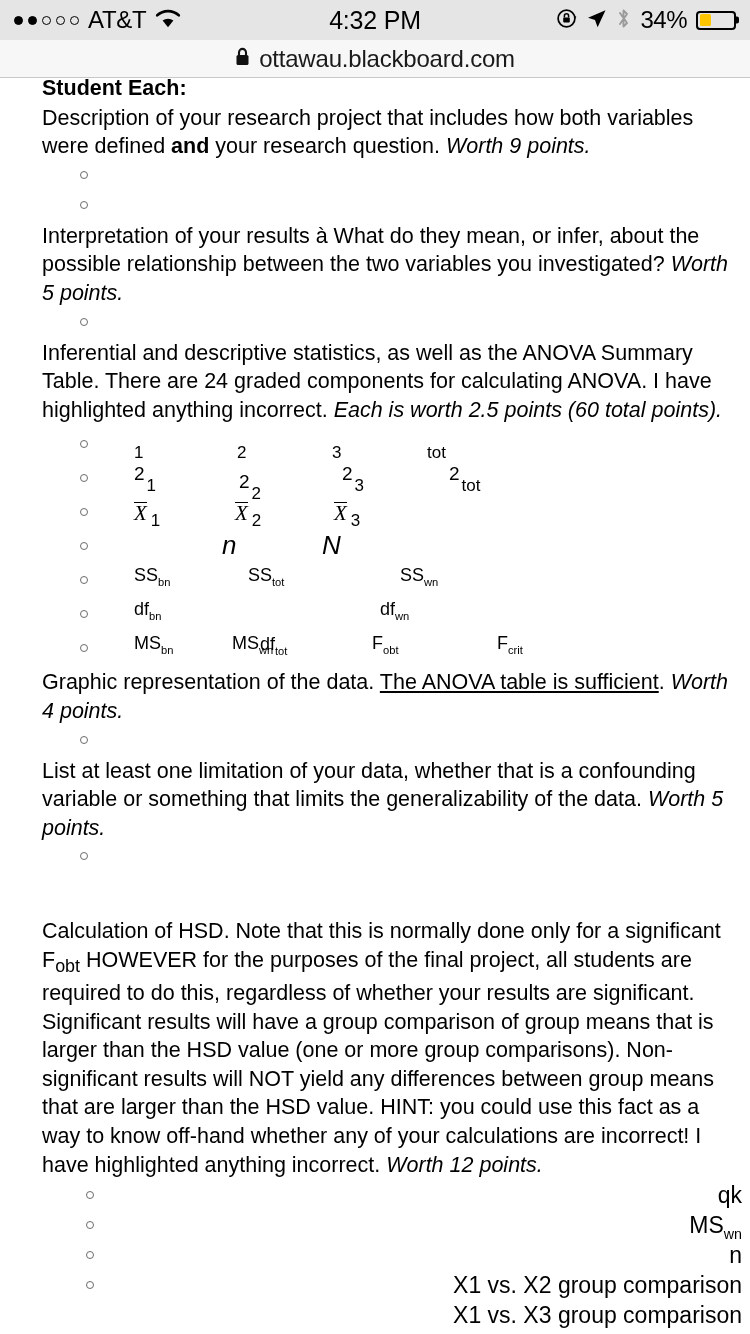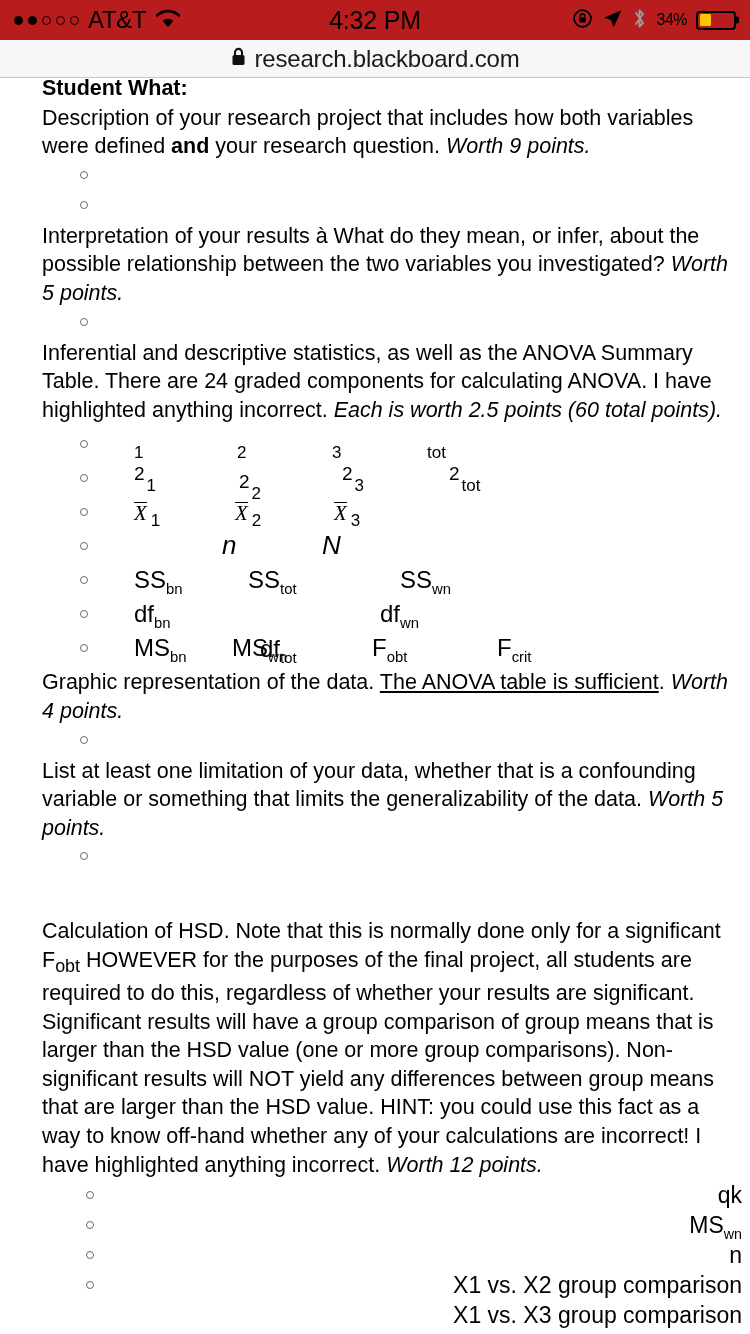--- a/index.html
+++ b/index.html
@@ -8,35 +8,35 @@
     background: #ffffff;
     font-family: "Liberation Sans", sans-serif;
     -webkit-font-smoothing: antialiased;
   }
   #page { position: relative; width: 750px; height: 1334px; overflow: hidden; background:#fff; }
 
   
   .statusbar {
     position: relative;
     height: 40px;
-    background: #b91c1c;
+    background: #e5e5e5;
     display: flex; align-items: center;
     padding: 8px 14px;
     box-sizing: border-box;
   }
   .sb-left { display: flex; align-items: center; gap: 9px; flex: 1 1 0; }
   .sb-center { display:flex; align-items:center; justify-content:center; flex: 0 0 auto; }
   .sb-right { display: flex; align-items: center; justify-content: flex-end; gap: 9px; flex: 1 1 0; }
 
   .dots { display: flex; align-items: center; gap: 5px; }
   .dot { width: 9px; height: 9px; border-radius: 50%; border: 1.6px solid #000; box-sizing: border-box; }
   .dot.filled { background: #000; }
   .carrier { font-size: 24px; color: #000; letter-spacing: -0.3px; font-weight: 400; }
   .sb-time { font-size: 25px; font-weight: 500; color: #000; letter-spacing: -0.2px; }
-  .sb-pct { font-size: 16px; color: #000; letter-spacing: -0.5px; }
+  .sb-pct { font-size: 24px; color: #000; letter-spacing: -0.5px; }
 
   .battery {
     position: relative; width: 40px; height: 19px;
     border: 2px solid #000; border-radius: 4px; box-sizing: border-box;
     padding: 1.5px; display:flex; align-items:center;
   }
   .battery::after {
     content:""; position:absolute; right:-5px; top:50%; transform: translateY(-50%);
     width: 3px; height: 7px; background:#000; border-radius: 0 2px 2px 0;
   }
@@ -88,21 +88,21 @@
   
   .xbar {
     font-family: "Liberation Serif", serif;
     font-style: italic; font-size: 21px;
     border-top: 1.4px solid #000;
     padding-top: 0px; display: inline-block; line-height: 1.0;
   }
   .xsub { font-size: 17px; position: relative; top: 6px; left: 4px; }
   .nitalic { font-family: "Liberation Sans", sans-serif; font-style: italic; font-size: 26px; }
 
-  .term { font-size: 24px; white-space: nowrap; }
+  .term { font-size: 18px; white-space: nowrap; }
   .term sub { font-size: 0.62em; }
 
   
   .blist { margin: 0; padding: 0; list-style: none; }
   .bitem { position: relative; padding-left: 64px; font-size: 23px; height: 30px; line-height: 30px; text-align: right; }
   .bitem .hollow { left: 44px; top: 11px; }
   .bitem sub { font-size: 0.62em; }
 </style>
 </head>
 <body>
@@ -157,26 +157,26 @@
     </div>
   </div>
 
   <div class="urlbar">
     <span>
       <svg width="15" height="19" viewBox="0 0 15 19">
         <rect x="1.5" y="8" width="12" height="10" rx="1.6" fill="#111"></rect>
         <path d="M4 8 V5.4 a3.5 3.5 0 0 1 7 0 V8" stroke="#111" stroke-width="2.1" fill="none"></path>
       </svg>
     </span>
-    <span class="url-text">research.blackboard.com</span>
+    <span class="url-text">ottawau.blackboard.com</span>
   </div>
 
   <div class="content">
 
-    <p class="para clipped bold">Student What:</p>
+    <p class="para clipped bold">Student Each:</p>
 
     <p class="para"><span>Description of your research project that includes how both variables were defined </span><b>and</b><span> your research question. </span><i>Worth 9 points.</i></p>
     <div class="hollow-row">
         <span class="hollow"></span>
       </div>
 
     <div class="hollow-row">
         <span class="hollow"></span>
       </div>
 

